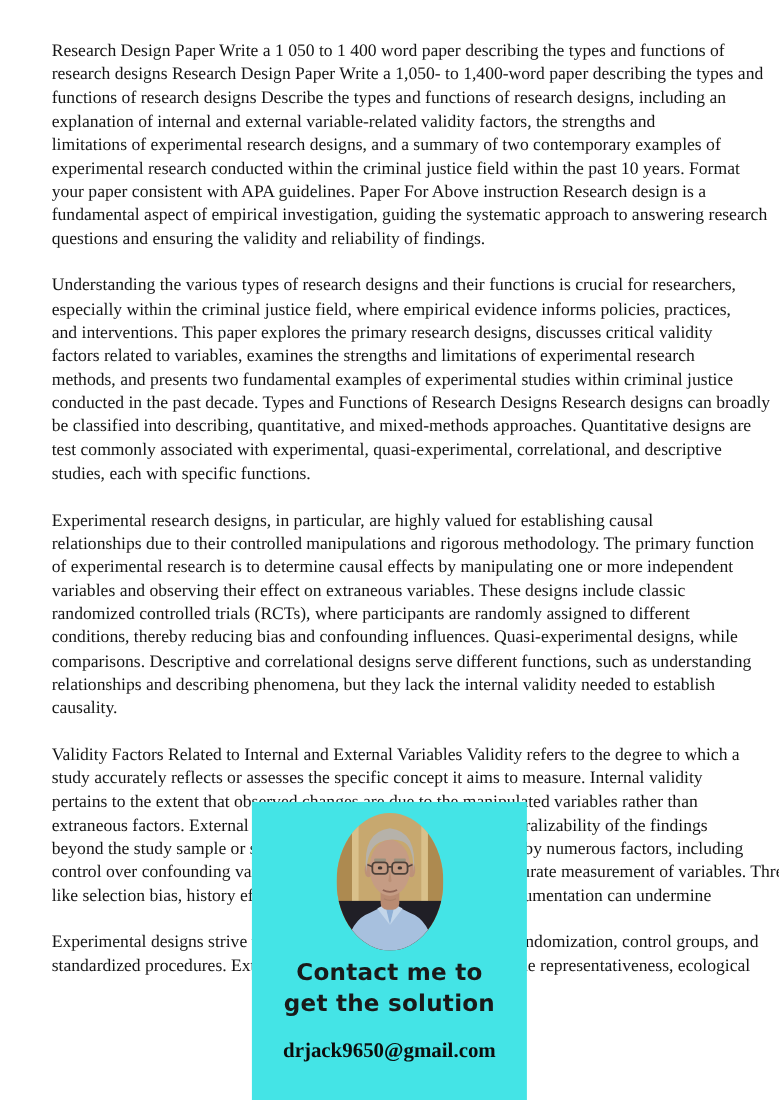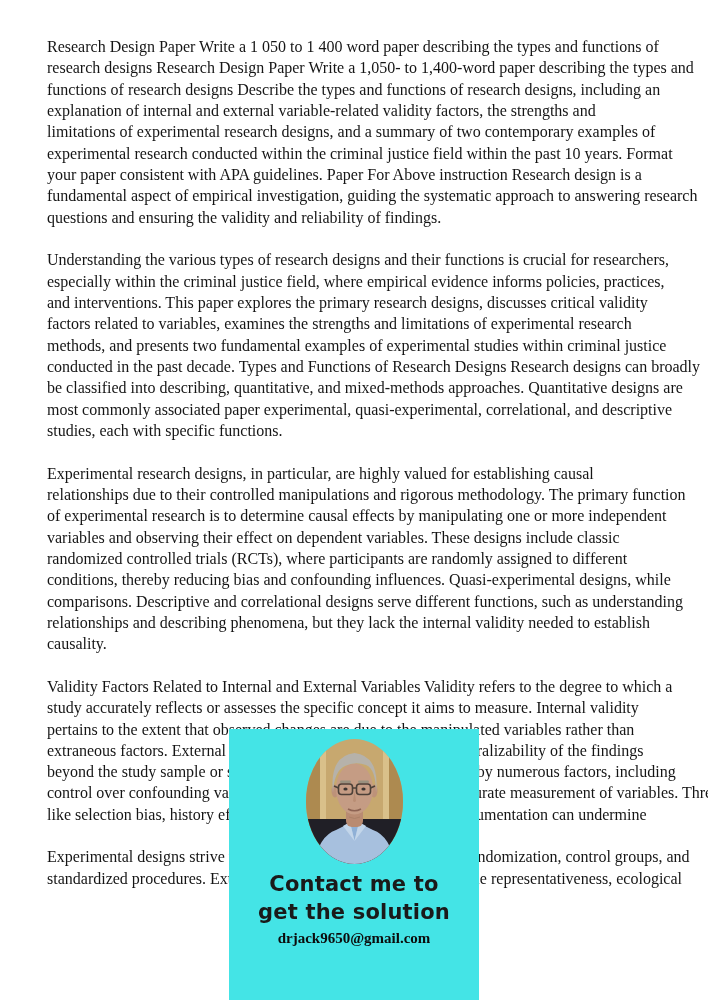--- a/index.html
+++ b/index.html
@@ -35,24 +35,24 @@
     font-weight: 700;
     font-size: 21px;
     line-height: 28px;
     color: #1a1a1a;
     margin-top: 6px;
     letter-spacing: 0.2px;
   }
   .promo-email {
     font-family: "Liberation Serif", serif;
     font-weight: 700;
-    font-size: 15px;
+    font-size: 19px;
     line-height: 24px;
     color: #0c0c0c;
-    margin-top: 0;
+    margin-top: 18px;
   }
 </style>
 </head>
 <body>
 
 <div id="doc">
     <div class="para">
       <div class="line">Research Design Paper Write a 1 050 to 1 400 word paper describing the types and functions of</div>
       <div class="line">research designs Research Design Paper Write a 1,050- to 1,400-word paper describing the types and</div>
       <div class="line">functions of research designs Describe the types and functions of research designs, including an</div>
@@ -64,28 +64,28 @@
       <div class="line">questions and ensuring the validity and reliability of findings.</div>
     </div>
     <div class="para">
       <div class="line">Understanding the various types of research designs and their functions is crucial for researchers,</div>
       <div class="line">especially within the criminal justice field, where empirical evidence informs policies, practices,</div>
       <div class="line">and interventions. This paper explores the primary research designs, discusses critical validity</div>
       <div class="line">factors related to variables, examines the strengths and limitations of experimental research</div>
       <div class="line">methods, and presents two fundamental examples of experimental studies within criminal justice</div>
       <div class="line">conducted in the past decade. Types and Functions of Research Designs Research designs can broadly</div>
       <div class="line">be classified into describing, quantitative, and mixed-methods approaches. Quantitative designs are</div>
-      <div class="line">most commonly associated paper experimental, quasi-experimental, correlational, and descriptive</div>
+      <div class="line">test commonly associated with experimental, quasi-experimental, correlational, and descriptive</div>
       <div class="line">studies, each with specific functions.</div>
     </div>
     <div class="para">
       <div class="line">Experimental research designs, in particular, are highly valued for establishing causal</div>
       <div class="line">relationships due to their controlled manipulations and rigorous methodology. The primary function</div>
       <div class="line">of experimental research is to determine causal effects by manipulating one or more independent</div>
-      <div class="line">variables and observing their effect on dependent variables. These designs include classic</div>
+      <div class="line">variables and observing their effect on extraneous variables. These designs include classic</div>
       <div class="line">randomized controlled trials (RCTs), where participants are randomly assigned to different</div>
       <div class="line">conditions, thereby reducing bias and confounding influences. Quasi-experimental designs, while</div>
       <div class="line">comparisons. Descriptive and correlational designs serve different functions, such as understanding</div>
       <div class="line">relationships and describing phenomena, but they lack the internal validity needed to establish</div>
       <div class="line">causality.</div>
     </div>
     <div class="para">
       <div class="line">Validity Factors Related to Internal and External Variables Validity refers to the degree to which a</div>
       <div class="line">study accurately reflects or assesses the specific concept it aims to measure. Internal validity</div>
       <div class="line">pertains to the extent that observed changes are due to the manipulated variables rather than</div>

